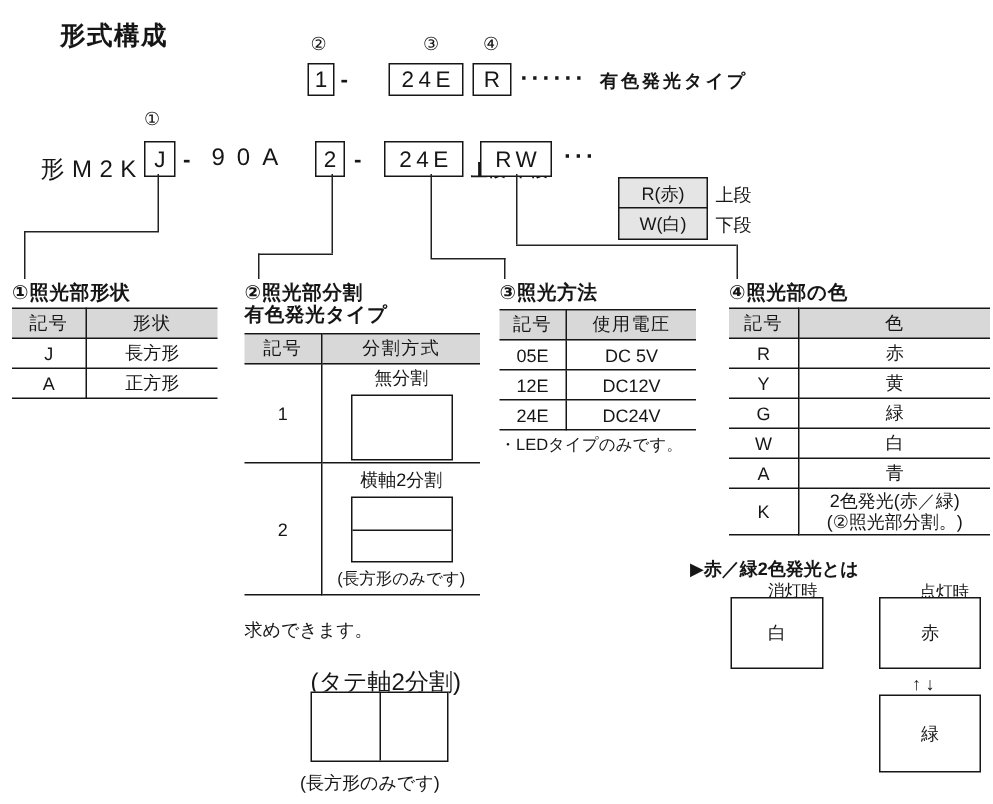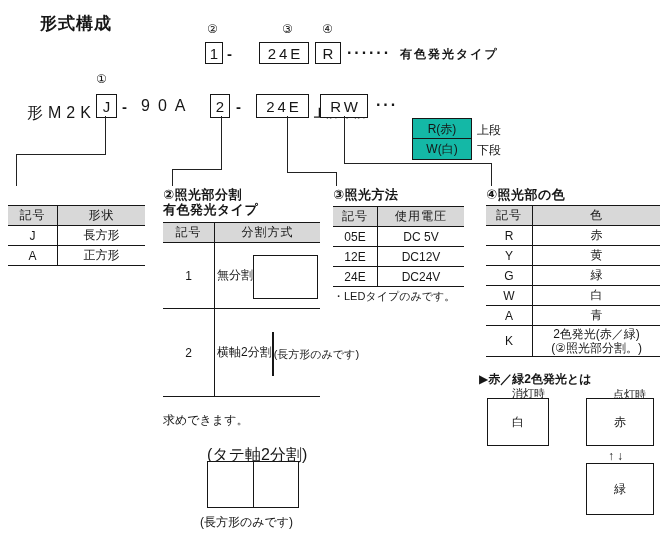--- a/index.html
+++ b/index.html
@@ -25,33 +25,33 @@
   .hline{position:absolute;height:1px;background:#222;}
   .sec-title{font-size:13px;font-weight:bold;white-space:nowrap;letter-spacing:0.5px;}
   .spec-table{position:absolute;border-collapse:collapse;table-layout:fixed;font-size:12px;}
   .spec-table th,.spec-table td{
     border-top:1px solid #161616;border-bottom:1px solid #161616;
     text-align:center;vertical-align:middle;padding:1px 2px;
   }
   .spec-table th{background:#d8d8d8;font-weight:normal;letter-spacing:1px;}
   .col-code{border-right:1px solid #161616 !important;}
   .multiline{white-space:pre-line;font-size:12px;line-height:14px;}
-  .cell-stack{display:flex;flex-direction:row;align-items:center;}
+  .cell-stack{display:flex;flex-direction:column;align-items:center;}
   .diagram-rect{border:1px solid #161616;background:#fff;}
   .split-h{display:flex;flex-direction:column;}
   .split-h .half-top{flex:1;border-bottom:1px solid #161616;}
   .split-h .half-bottom{flex:1;}
   .split-v{display:flex;flex-direction:row;}
   .split-v .half-left{flex:1;border-right:1px solid #161616;}
   .split-v .half-right{flex:1;}
   .small-note{font-size:11px;white-space:nowrap;}
   .footnote{font-size:12px;line-height:15px;white-space:nowrap;}
   .legend-box{
     position:absolute;border:1px solid #161616;display:flex;align-items:center;
-    justify-content:center;font-size:12px;background:#14b8a6;white-space:nowrap;
+    justify-content:center;font-size:12px;background:#e5e5e5;white-space:nowrap;
   }
   .color-box{
     position:absolute;border:1px solid #161616;display:flex;align-items:center;
     justify-content:center;font-size:12px;background:#fff;
   }
   .bullet-head{font-size:12px;font-weight:bold;white-space:nowrap;}
   .arrow-pair{font-size:12px;letter-spacing:3px;font-weight:bold;}
 </style>
 </head>
 <body>
@@ -97,20 +97,21 @@
   <div class="vline" style="left:172px;top:169px;height:17px;"></div>
 
   <div class="vline" style="left:287px;top:116px;height:56px;"></div>
   <div class="hline" style="left:287px;top:172px;width:50px;"></div>
   <div class="vline" style="left:336px;top:172px;height:14px;"></div>
 
   <div class="vline" style="left:344px;top:116px;height:47px;"></div>
   <div class="hline" style="left:344px;top:163px;width:147px;"></div>
   <div class="vline" style="left:491px;top:163px;height:23px;"></div>
 
+  <div class="abs sec-title" style="left:8px;top:186px;">①照光部形状</div>
   <table class="spec-table" style="left:8px;top:205px;width:137px;">
     <tbody>
         <tr style="height:18px;">
       <th class="col-code" style="width:45px;">記号</th>
       <th>形状</th>
     </tr>
     <tr style="height:19px;">
       <td class="col-code">J</td>
       <td>長方形</td>
     </tr>
@@ -213,21 +214,21 @@
       <td>青</td>
     </tr>
     <tr style="height:31px;">
       <td class="col-code">K</td>
       <td class="multiline">2色発光(赤／緑)
 (②照光部分割。)</td>
     </tr>
   </tbody>
     </table>
 
-  <div class="abs bullet-head" style="left:479px;top:371px;">
+  <div class="abs bullet-head" style="left:460px;top:371px;">
     <span>▶</span><span>赤／緑2色発光とは</span>
   </div>
   <div class="abs small-note" style="left:512px;top:386px;">消灯時</div>
   <div class="color-box" style="left:487px;top:398px;width:60px;height:46px;">白</div>
   <div class="abs small-note" style="left:613px;top:387px;">点灯時</div>
   <div class="color-box" style="left:586px;top:398px;width:66px;height:46px;">赤</div>
   <div class="abs arrow-pair" style="left:608px;top:449px;">↑↓</div>
   <div class="color-box" style="left:586px;top:463px;width:66px;height:50px;">緑</div>
 
 </div>

